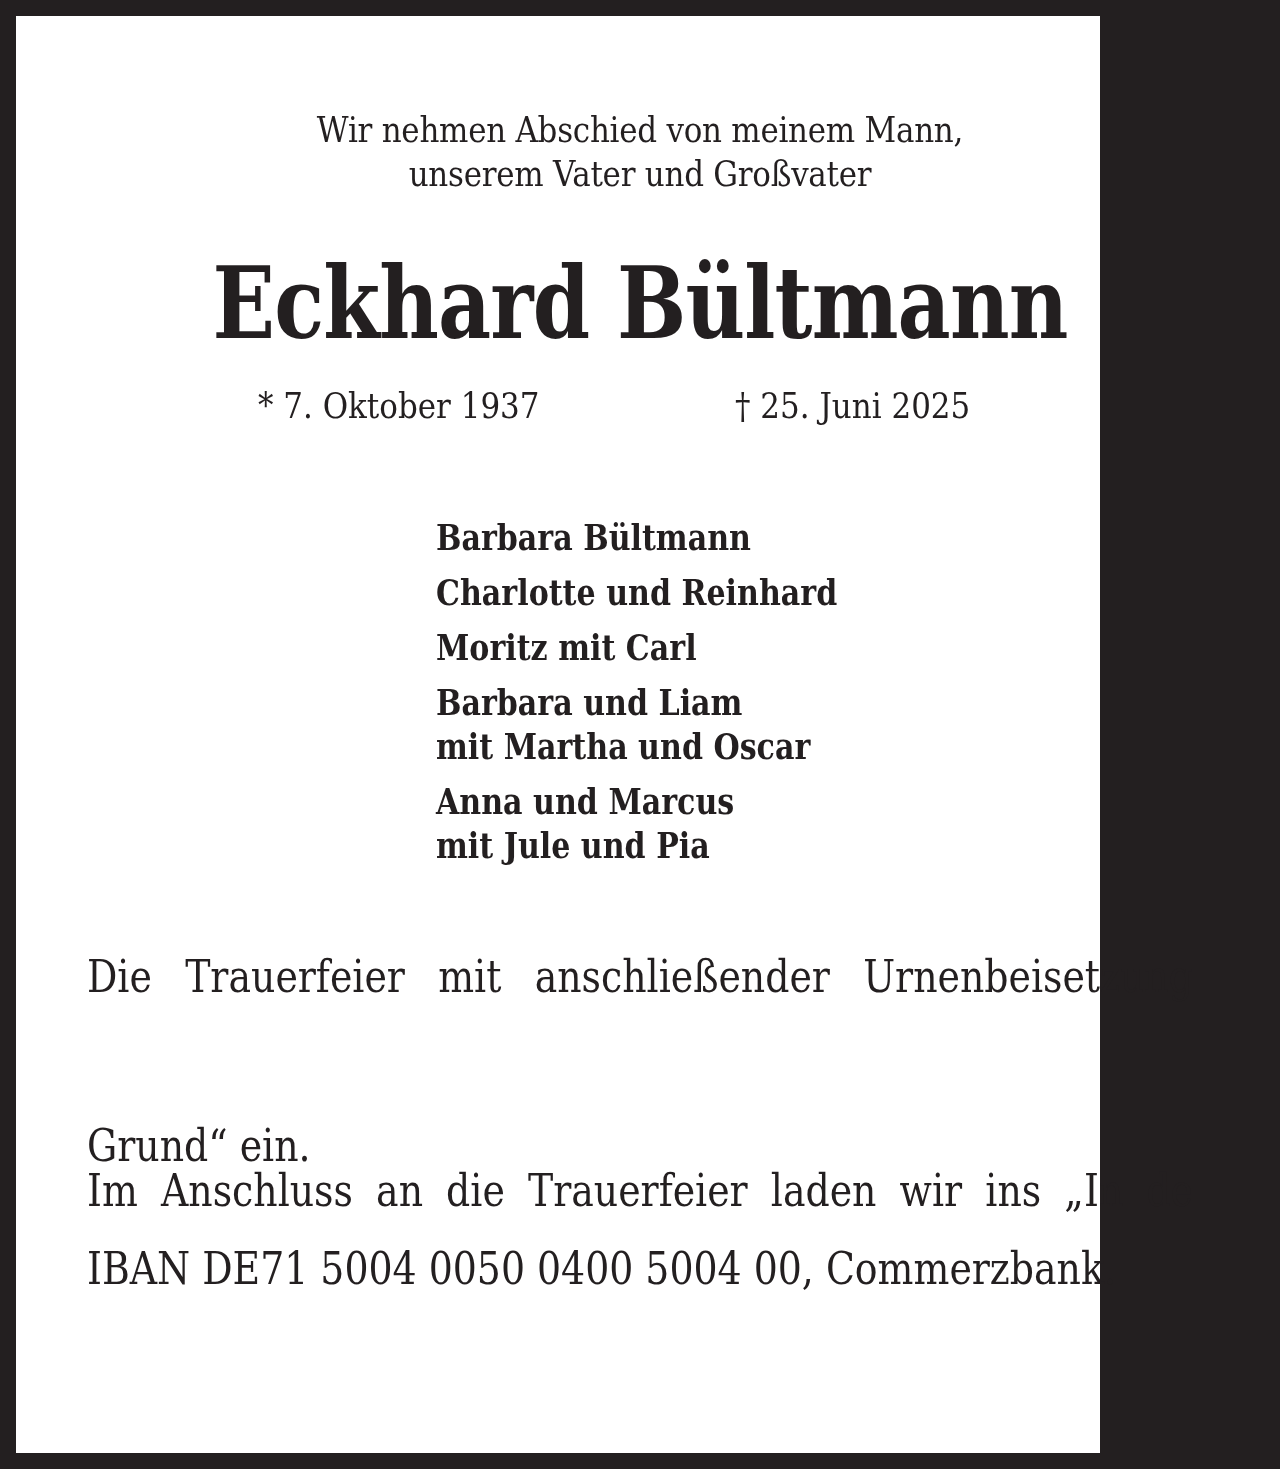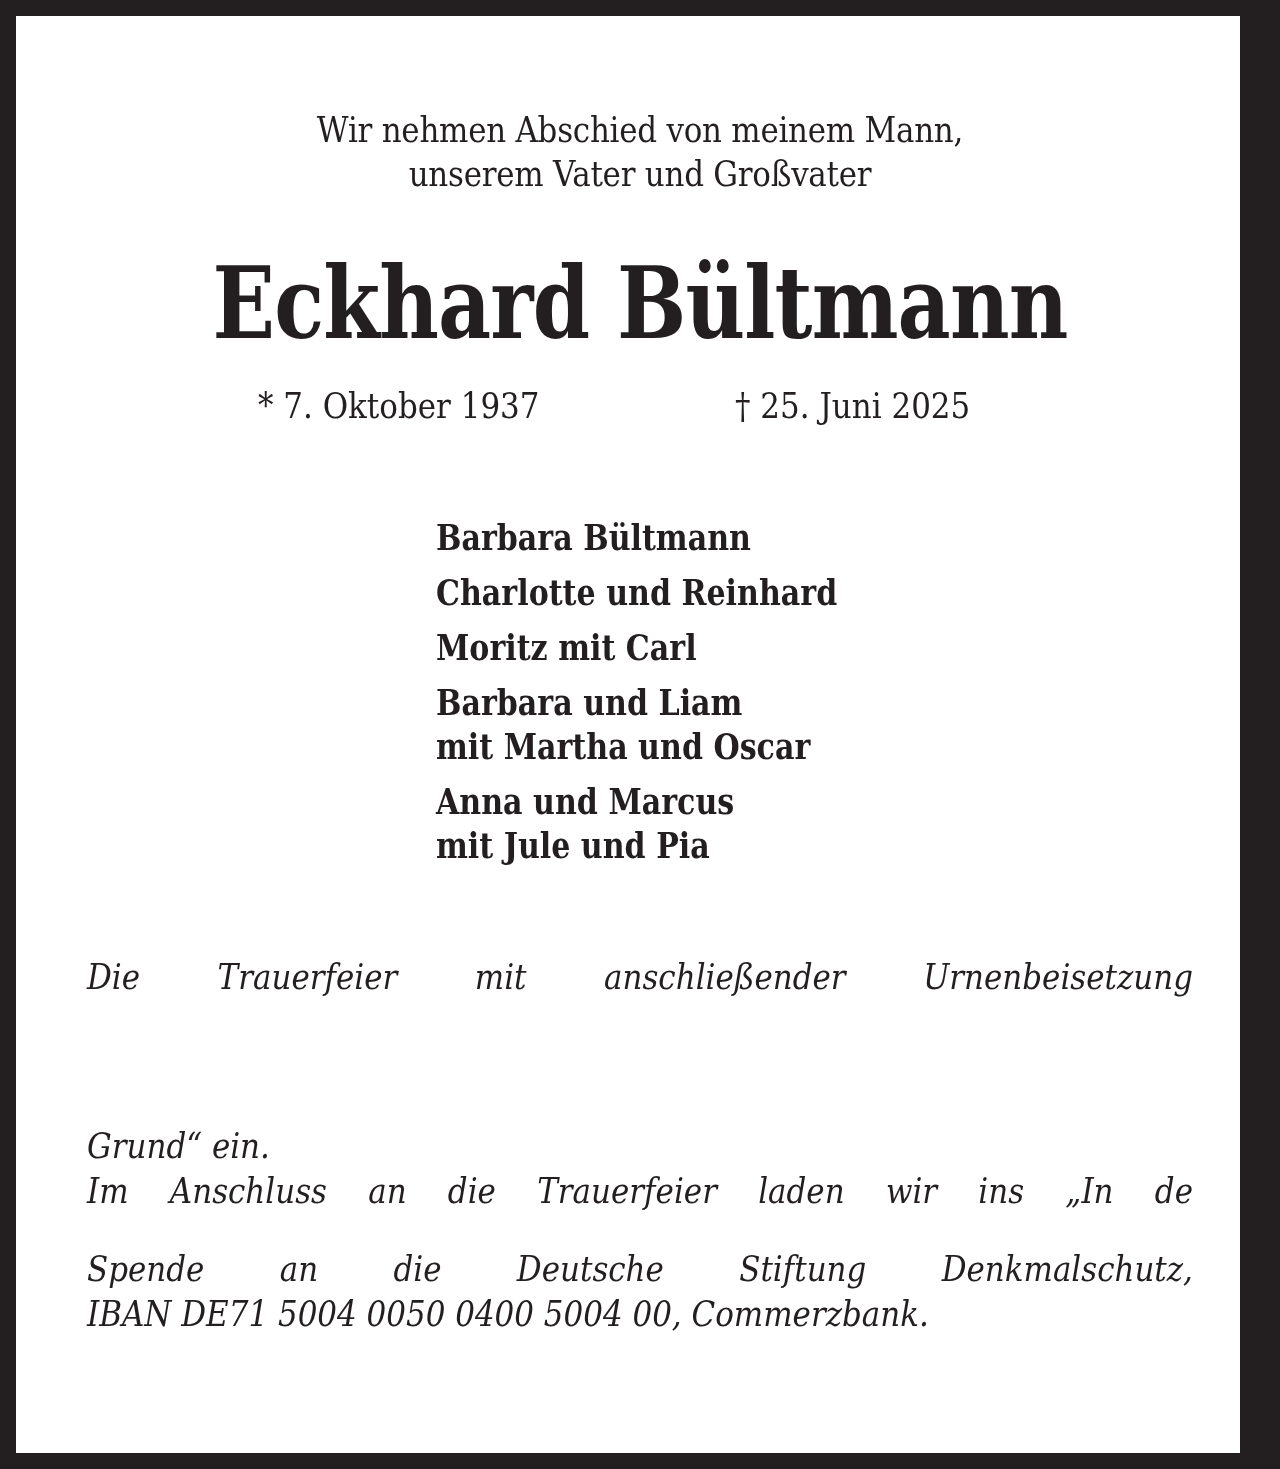--- a/index.html
+++ b/index.html
@@ -12,21 +12,21 @@
       height: 1469px;
       position: relative;
       overflow: hidden;
       font-family: "DejaVu Serif", "Liberation Serif", serif;
       color: #231f20;
     }
     .frame {
       position: absolute;
       left: 16px;
       top: 16px;
-      width: 1224px;
+      width: 1084px;
       height: 1437px;
       background: #ffffff;
     }
     .intro {
       position: absolute;
       left: 0;
       width: 1248px;
       top: 92px;
       text-align: center;
       font-size: 36px;
@@ -72,23 +72,22 @@
       line-height: 44px;
       white-space: nowrap;
       transform: scaleX(0.86);
       transform-origin: left top;
     }
     .family .group { margin-bottom: 11px; }
     .body {
       position: absolute;
       left: 71px;
       width: 1106px;
-      font-size: 36px;
+      font-size: 44px;
       line-height: 45px;
-      font-style: italic;
     }
     .body .line {
       display: block;
       white-space: nowrap;
       text-align: justify;
       text-align-last: justify;
       height: 45px;
     }
     .body .line.last {
       text-align-last: left;
@@ -150,21 +149,18 @@
   <div class="body p2">
     <span class="line last">
         <span class="inner">Grund“ ein.</span>
       </span>
     <span class="line">
         <span class="inner">Im Anschluss an die Trauerfeier laden wir ins „In de</span>
       </span>
   </div>
 
   <div class="body p3">
-    <span class="line">
-        <span class="inner">Spende an die Deutsche Stiftung Denkmalschutz,</span>
-      </span>
     <span class="line last">
         <span class="inner">IBAN DE71 5004 0050 0400 5004 00, Commerzbank.</span>
       </span>
   </div>
 
 </div>
 
 </body></html>

